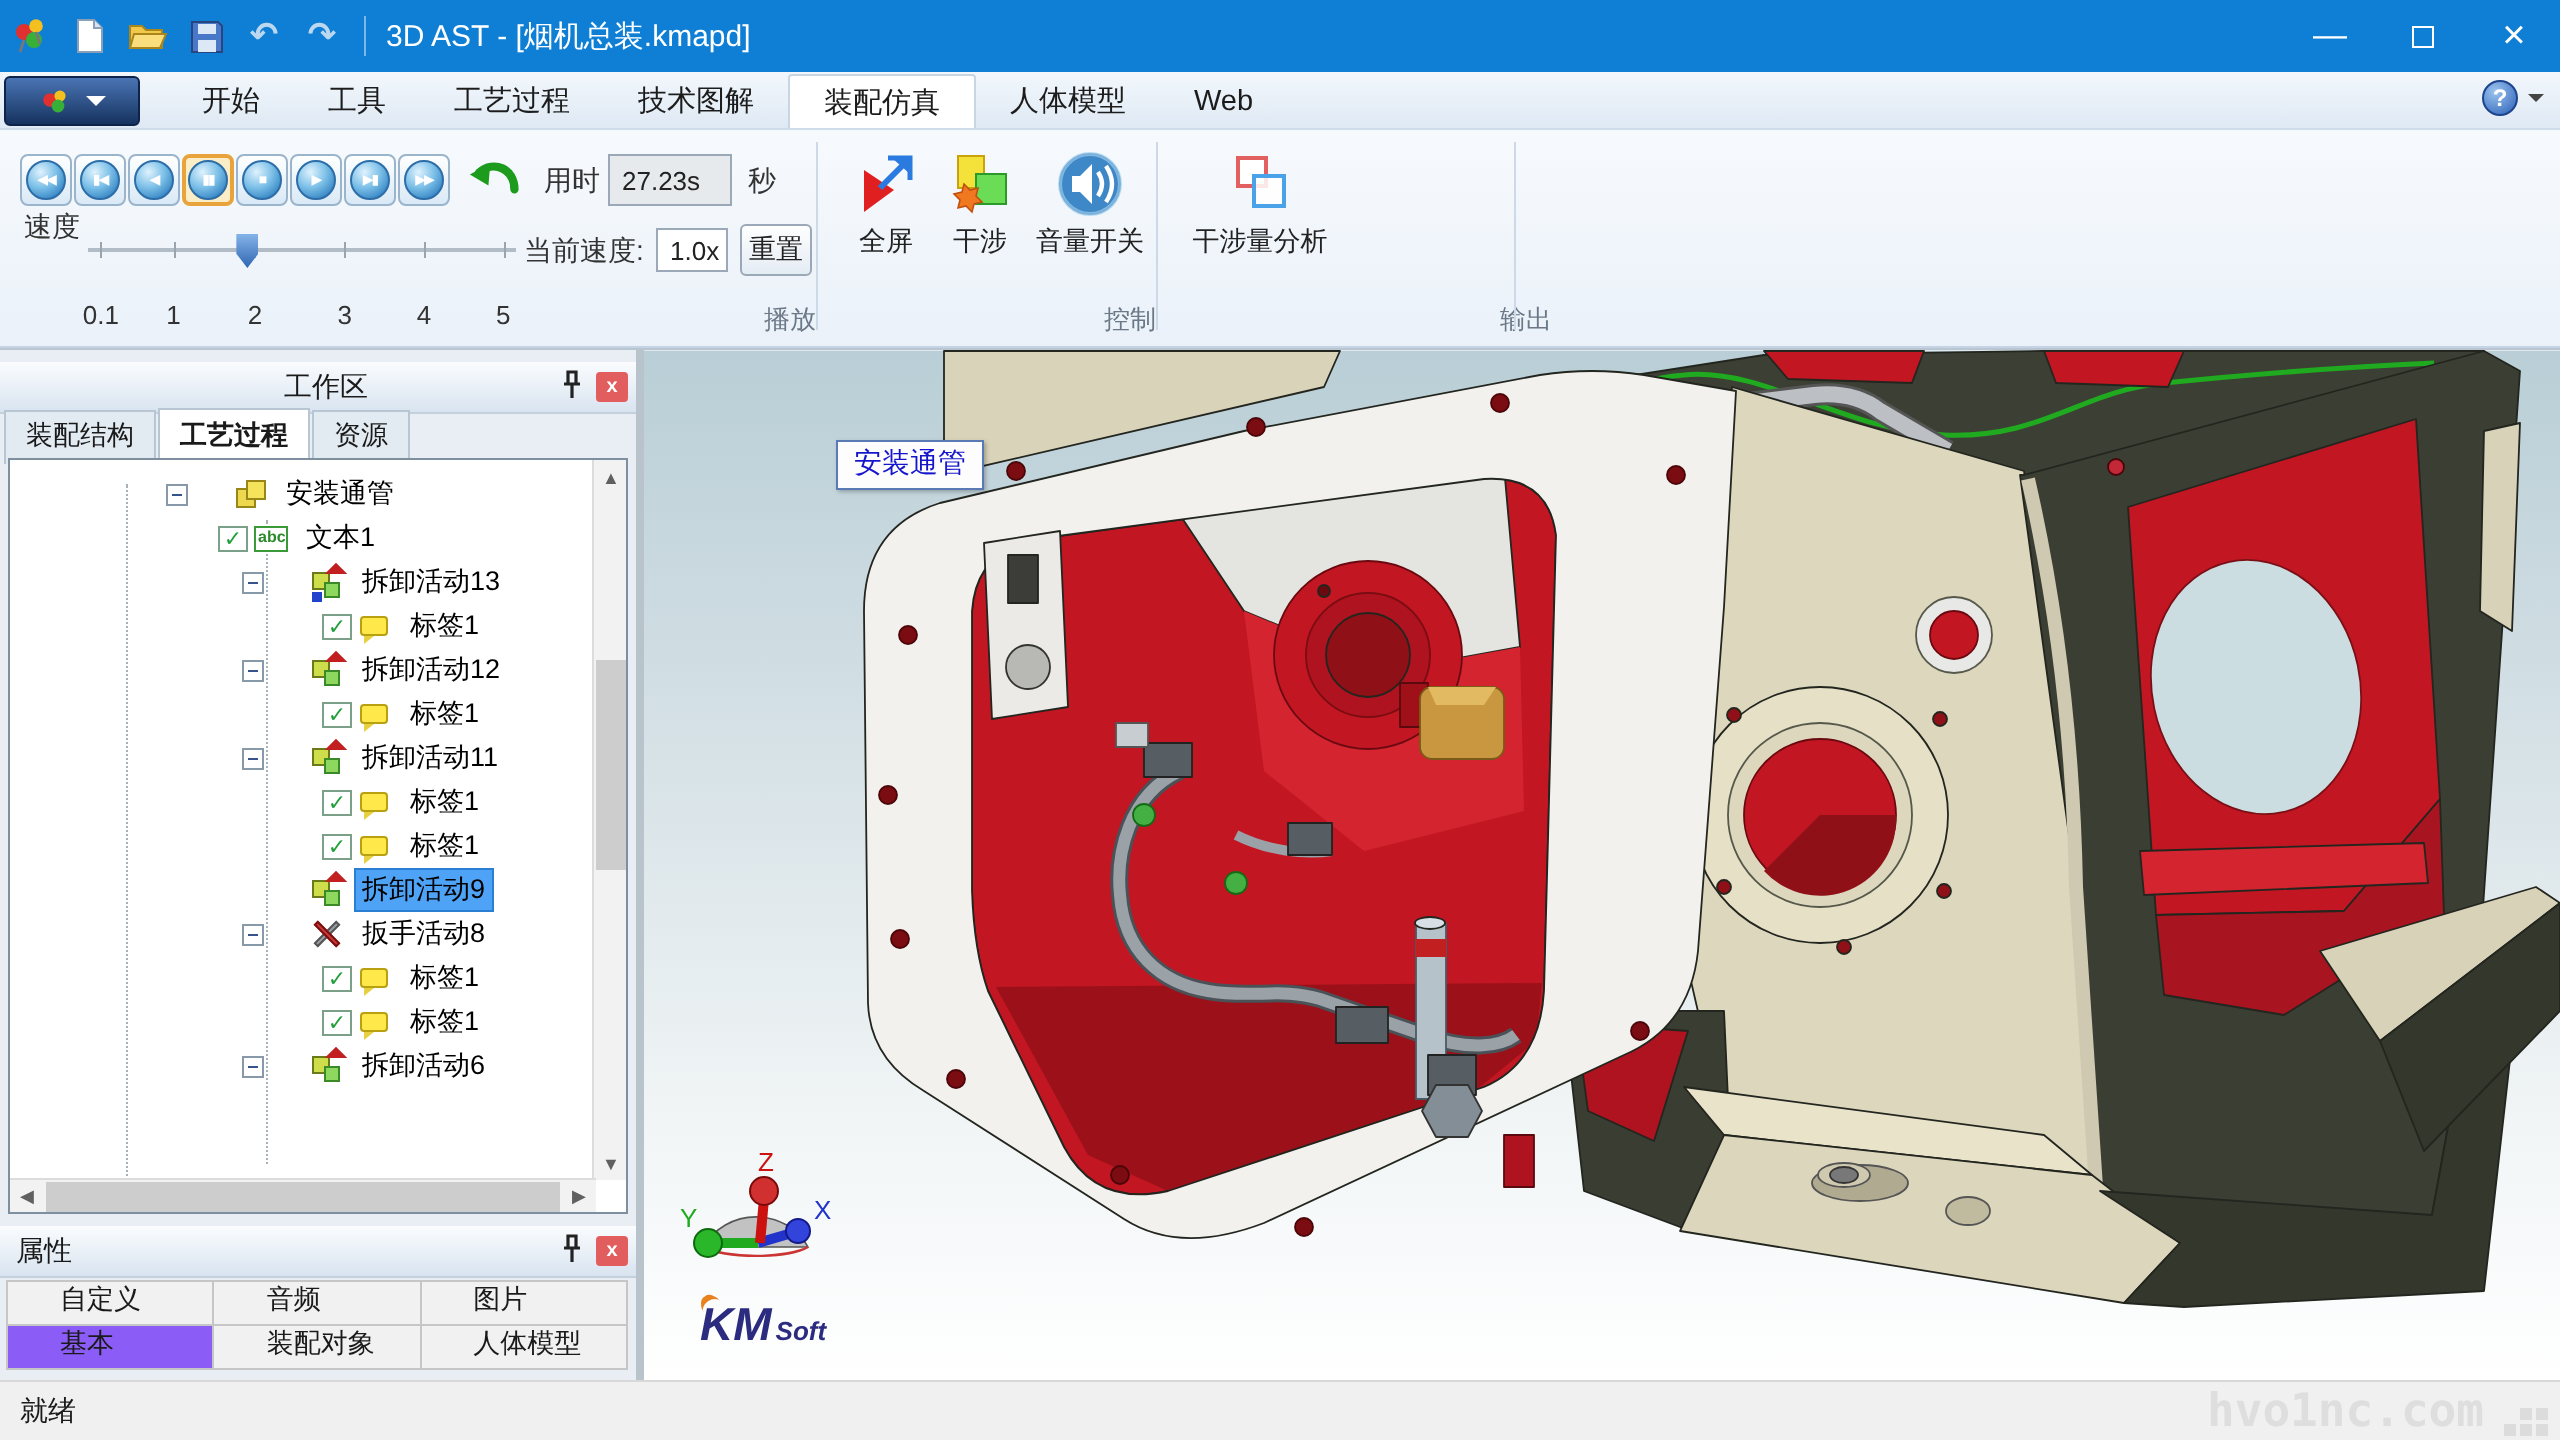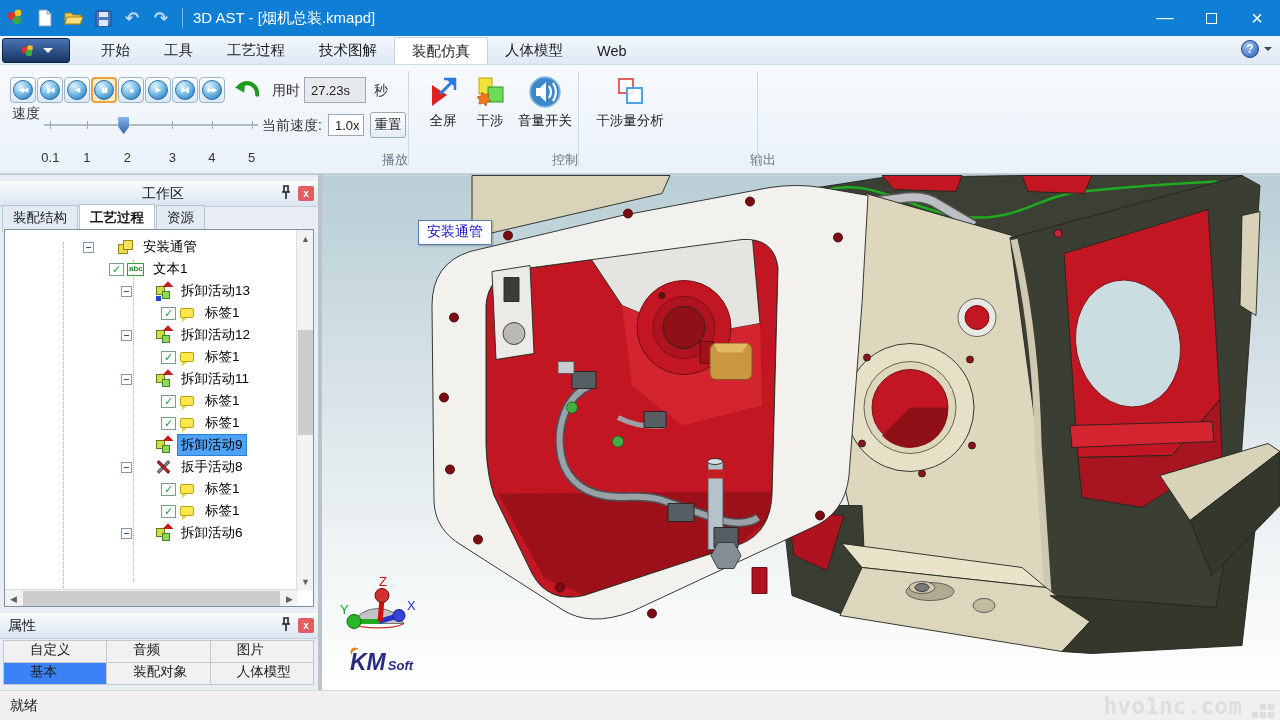--- a/index.html
+++ b/index.html
@@ -121,21 +121,21 @@
   .vscroll .arr { position:absolute; left:0; width:17px; height:17px; color:#606060; font-size:9px; display:flex; align-items:center; justify-content:center; }
   .vscroll .thumb { position:absolute; left:1px; width:15px; top:100px; height:105px; background:#cdcdcd; }
   .hscroll { position:absolute; left:0; bottom:0; width:293px; height:17px; background:#f2f2f2; border-top:1px solid #dcdcdc; }
   .hscroll .arr { position:absolute; top:0; width:17px; height:17px; color:#606060; font-size:9px; display:flex; align-items:center; justify-content:center; }
   .hscroll .thumb { position:absolute; left:18px; right:18px; top:1px; height:15px; background:#cdcdcd; }
 
   
   .prop-tabs { position:absolute; left:4px; top:466px; width:310px; display:grid; grid-template-columns:1fr 1fr 1fr; }
   .ptab { height:23px; background:#f1f1f1; border:1px solid #c6c6c6; margin:-1px 0 0 -1px;
     font-size:13.5px; color:#1a1a1a; display:flex; align-items:flex-start; padding-left:26px; }
-  .ptab.active { background:#3b82f6; }
+  .ptab.active { background:#8b5cf6; }
 
   
   .viewport { position:absolute; left:322px; top:0; width:958px; height:516px; overflow:hidden; background:#dfe8ec; }
   .tooltip { position:absolute; left:96px; top:45px; padding:2px 8px 3px; background:#fdfdfd;
     border:1px solid #5a7ab5; box-shadow:1px 1px 2px rgba(0,0,0,.25); font-size:14px; color:#1515cc; }
   .kmlogo { position:absolute; left:28px; top:474px; font-style:italic; color:#2b2b80; }
   .kmlogo .km { font-size:23px; font-weight:bold; position:relative; }
   .kmlogo .km::before { content:""; position:absolute; left:1px; top:-2px; width:10px; height:10px;
     border-top:3px solid #e8821e; border-radius:50% 50% 0 0; transform:rotate(-35deg); }
   .kmlogo .soft { font-size:13px; font-weight:bold; margin-left:2px; }

